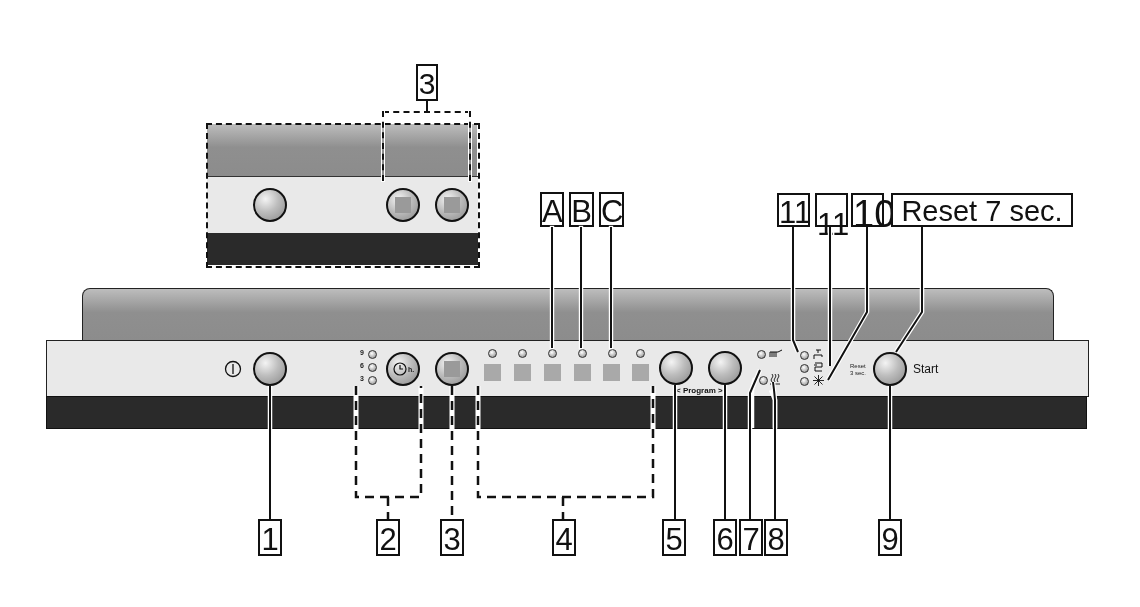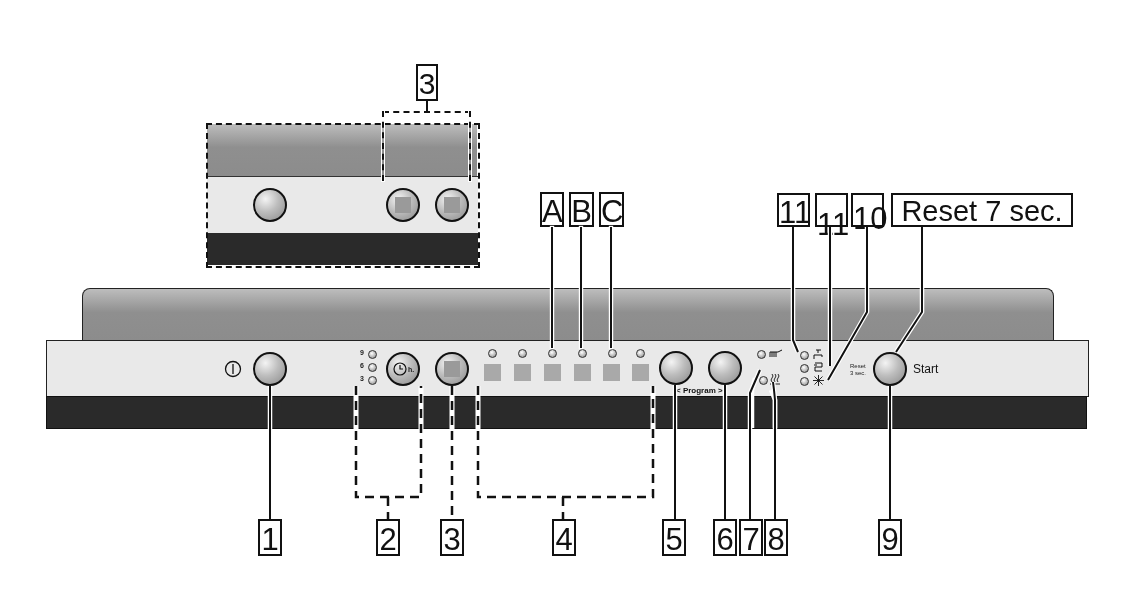--- a/index.html
+++ b/index.html
@@ -126,21 +126,21 @@
 
 <div class="label-box" style="left:540px;top:192px;width:24px;height:35px;font-size:31px;padding-top:2px;">A</div>
 <div class="label-box" style="left:569px;top:192px;width:25px;height:35px;font-size:31px;padding-top:2px;">B</div>
 <div class="label-box" style="left:599px;top:192px;width:25px;height:35px;font-size:31px;padding-top:2px;">C</div>
 <div class="vline halo" style="left:551px;top:227px;height:121px;"></div>
 <div class="vline halo" style="left:580px;top:227px;height:121px;"></div>
 <div class="vline halo" style="left:610px;top:227px;height:121px;"></div>
 
 <div class="label-box" style="left:777px;top:193px;width:33px;height:34px;font-size:31px;padding-top:2px;">11</div>
 <div class="label-box" style="left:815px;top:193px;width:33px;height:34px;font-size:31px;padding-top:14px;">11</div>
-<div class="label-box" style="left:851px;top:193px;width:33px;height:34px;font-size:31px;padding-top:8px;">10</div>
+<div class="label-box" style="left:851px;top:193px;width:33px;height:34px;font-size:38px;padding-top:0;">10</div>
 <div class="label-box" style="left:891px;top:193px;width:182px;height:34px;font-size:29px;padding-top:2px;">Reset 7 sec.</div>
 
 <svg style="left:0;top:0;" width="1140" height="607">
   <g fill="none" stroke="#fff" stroke-width="4.5">
     <polyline points="793,227 793,340 798,352"></polyline>
     <polyline points="830,227 830,366"></polyline>
     <polyline points="867,227 867,312 828,380"></polyline>
     <polyline points="922,227 922,312 896,352"></polyline>
     <polyline points="755,378 752,390 752,428"></polyline>
     <polyline points="771,390 775,400 775,428"></polyline>

